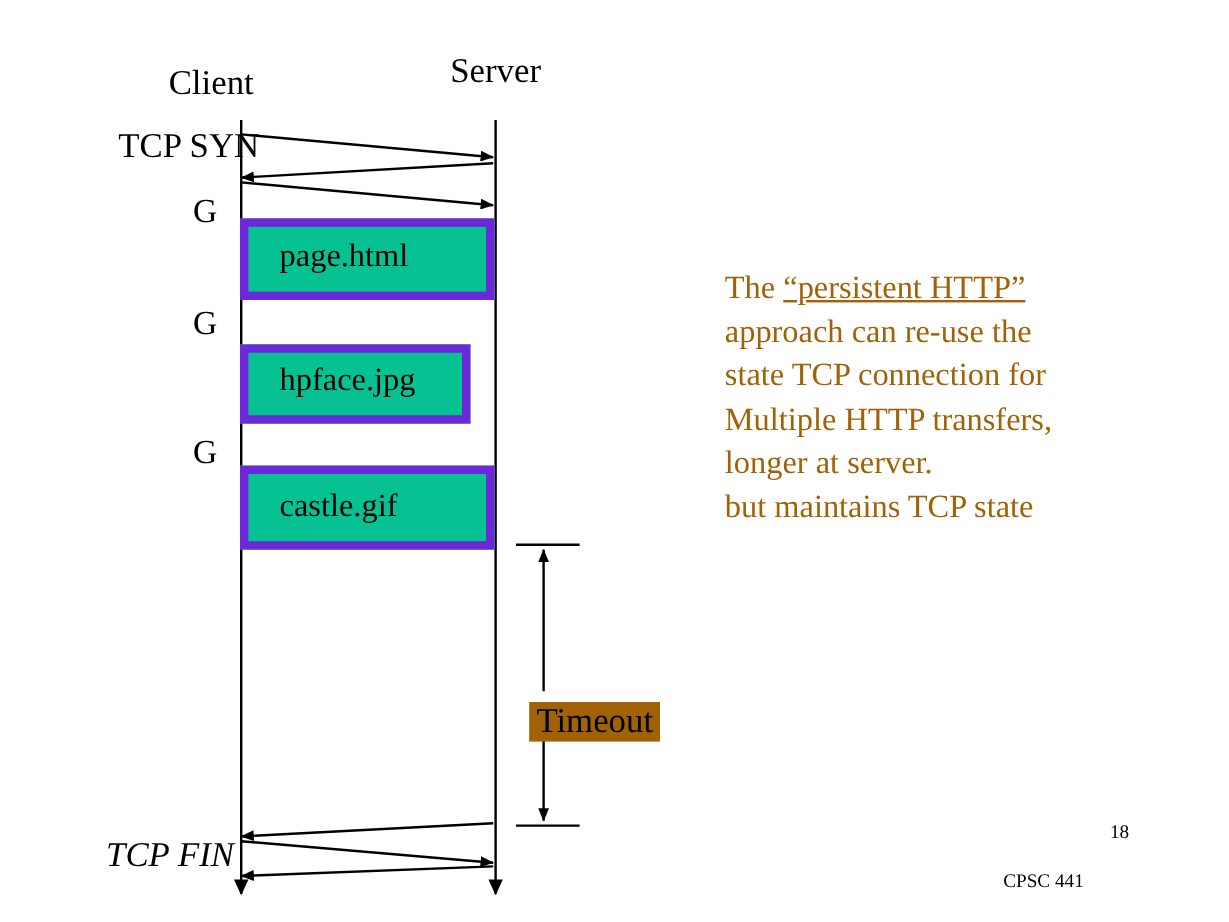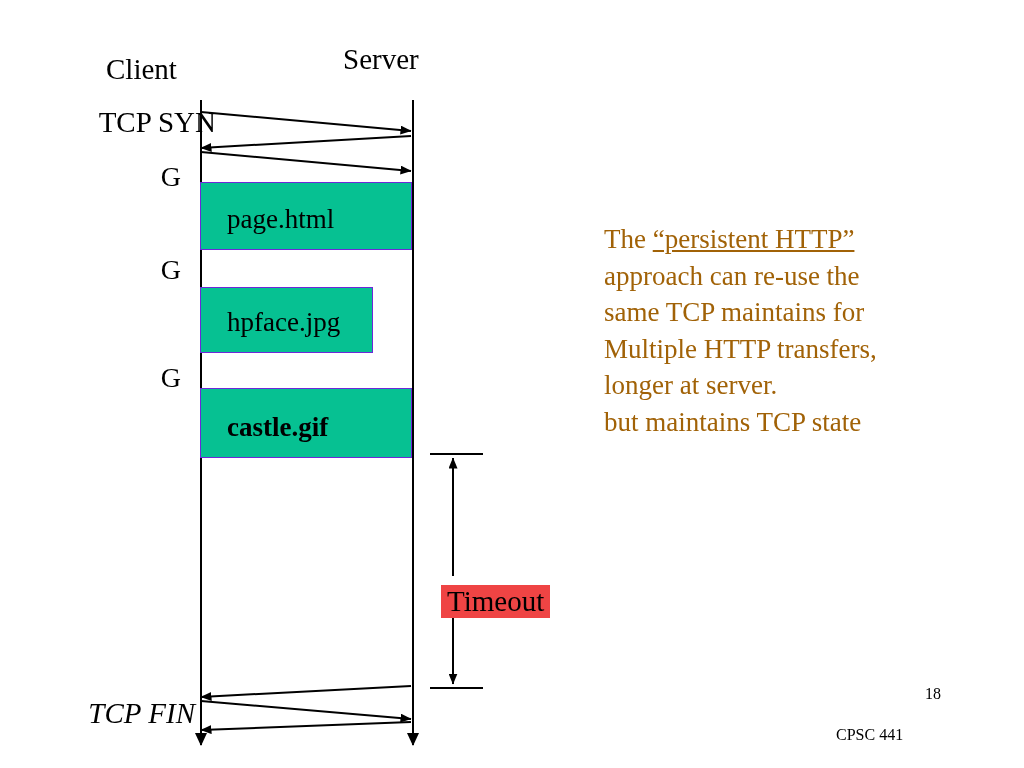--- a/index.html
+++ b/index.html
@@ -25,21 +25,21 @@
   }
 
   
   .txt {
     position: absolute;
     white-space: pre;
     line-height: 1;
     color: #000;
   }
   .txt.r  { text-align: right; }
-  .txt.c  { text-align: left; }
+  .txt.c  { text-align: center; }
 
   
   .hdr {
     font-size: 29px;
   }
 
   
   .stage-label {
     font-size: 29px;
     padding-left: 29px;
@@ -47,21 +47,21 @@
 
   
   .g-label {
     font-size: 28px;
   }
 
   
   .pkt {
     position: absolute;
     background: var(--pkt-green, #06c192);
-    border: 1px solid #6d28d9;
+    border: 7px solid #6d28d9;
     box-sizing: border-box;
   }
   .pkt .pkt-text {
     position: absolute;
     left: 26px;
     bottom: 14px;
     font-size: 27px;
     color: #000;
     white-space: pre;
   }
@@ -86,21 +86,21 @@
     position: absolute;
     left: 0; top: 0;
     width: 1024px;
     height: 768px;
     pointer-events: none;
   }
 
   
   .timeout-label {
     font-size: 29px;
-    background: #ef4444;
+    background: #a16207;
     padding: 2px 6px;
   }
 
   
   #note {
     position: absolute;
     left: 604px;
     top: 221px;
     width: 390px;
     font-size: 27px;
@@ -137,25 +137,25 @@
   <div class="txt g-label r" style="left:0px; top:256px; width:181px;">G</div>
 
   <div class="txt g-label r" style="left:0px; top:364px; width:181px;">G</div>
 
   <div class="txt stage-label r" style="left:0px; top:699px; width:166px;font-style:italic;">TCP FIN</div>
 
   <div class="pkt" style="left: 200px; top: 182px; width: 212px; height: 68px; --pkt-green: #06c192;">
     <span class="pkt-text">page.html</span>
   </div>
 
-  <div class="pkt" style="left: 200px; top: 287px; width: 173px; height: 66px; --pkt-green: #06c192;">
+  <div class="pkt" style="left: 200px; top: 287px; width: 192px; height: 66px; --pkt-green: #06c192;">
     <span class="pkt-text">hpface.jpg</span>
   </div>
 
-  <div class="pkt" style="left: 200px; top: 388px; width: 212px; height: 70px; font-weight: bold; --pkt-green: #06c192;">
+  <div class="pkt" style="left: 200px; top: 388px; width: 212px; height: 70px; --pkt-green: #06c192;">
     <span class="pkt-text">castle.gif</span>
   </div>
 
   <svg id="arrows" viewBox="0 0 1024 768">
     <defs>
       <marker id="ah" markerWidth="11" markerHeight="9" refX="10.5" refY="4.5" orient="auto" markerUnits="userSpaceOnUse">
         <path d="M0,0 L11,4.5 L0,9 z" fill="#000"></path>
       </marker>
       <marker id="ah-v" markerWidth="11" markerHeight="10" refX="5.5" refY="9.5" orient="auto" markerUnits="userSpaceOnUse">
         <path d="M0,0 L11,0 L5.5,10 z" fill="#000"></path>
@@ -178,21 +178,21 @@
     <line x1="430" y1="688" x2="483" y2="688" stroke="#000" stroke-width="2"></line>
     <line x1="453" y1="576" x2="453" y2="458" stroke="#000" stroke-width="2" marker-end="url(#ah)"></line>
     <line x1="453" y1="604" x2="453" y2="684" stroke="#000" stroke-width="2" marker-end="url(#ah)"></line>
   </svg>
 
   <div class="txt timeout-label" style="left:441px; top:585px;">Timeout</div>
 
   <div id="note">
     <span class="note-line"><span>The </span><span class="u">“persistent HTTP”</span></span>
     <span class="note-line">approach can re-use the</span>
-    <span class="note-line">same TCP maintains for</span>
+    <span class="note-line">state TCP connection for</span>
     <span class="note-line">Multiple HTTP transfers,</span>
     <span class="note-line">longer at server.</span>
     <span class="note-line">but maintains TCP state</span>
   </div>
 
   <div class="txt footer-text" style="left:836px; top:727px;">CPSC 441</div>
   <div class="txt footer-text" style="left:925px; top:686px;">18</div>
 
 </div>
 

